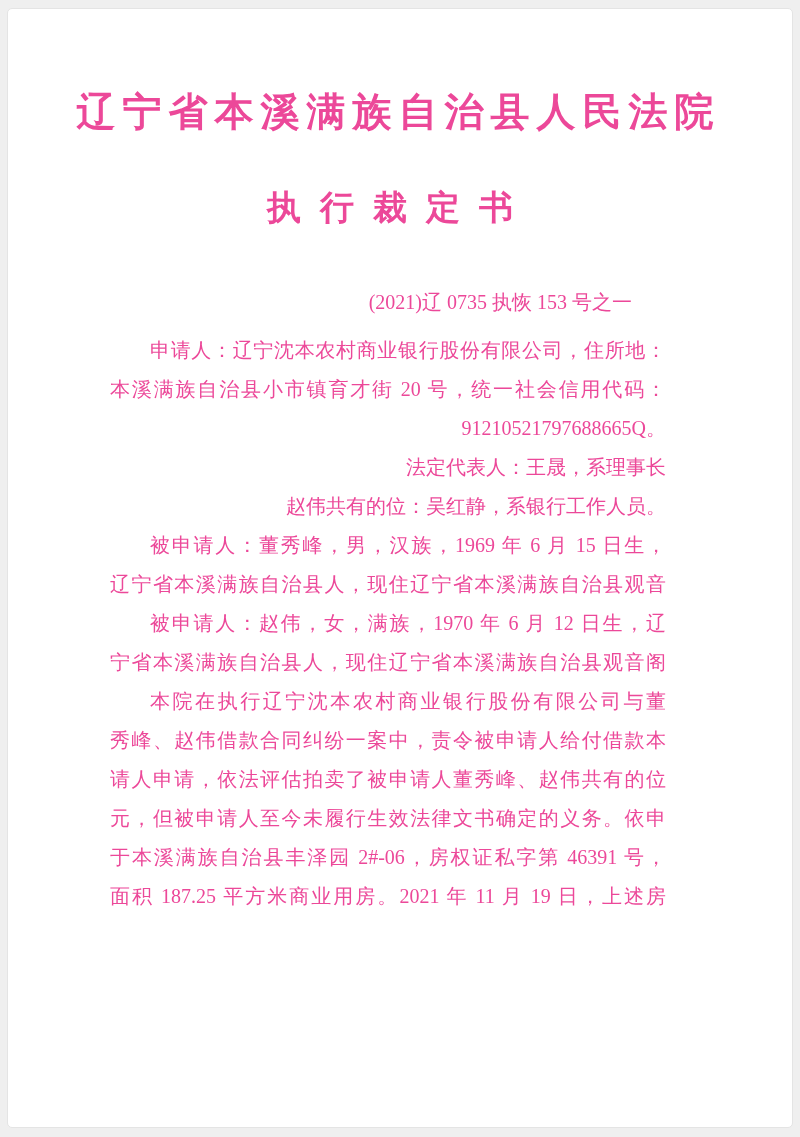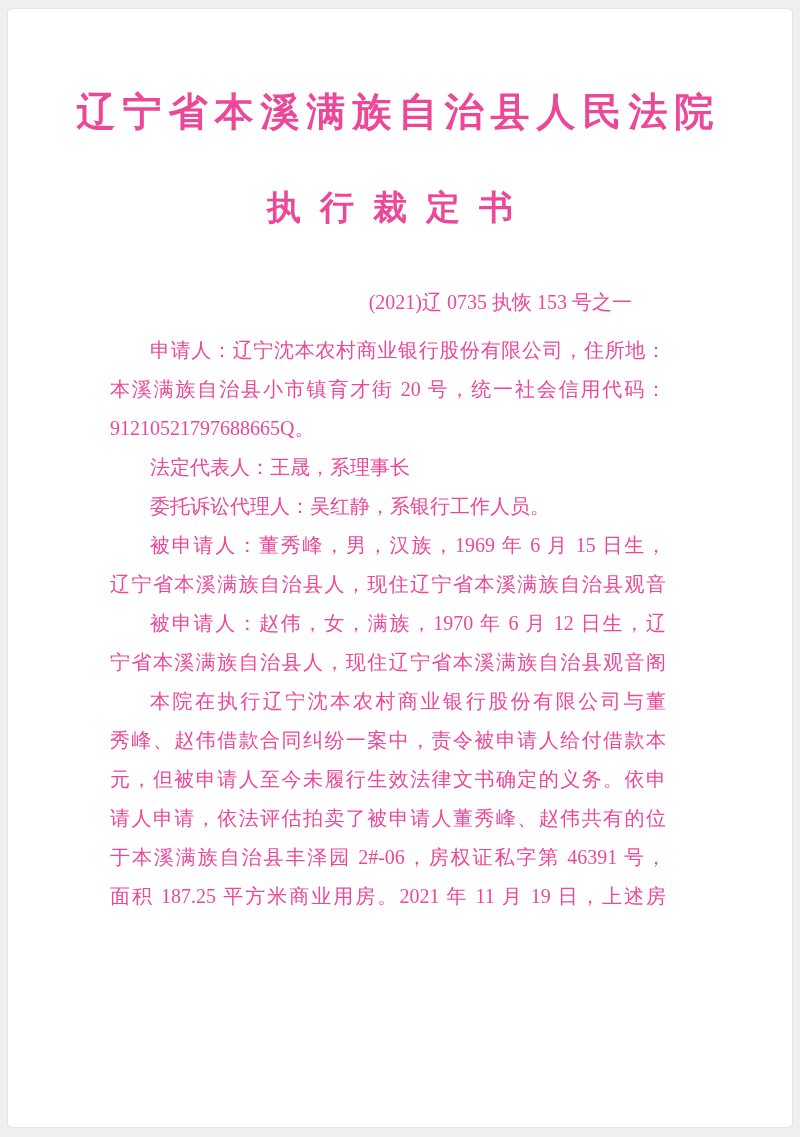--- a/index.html
+++ b/index.html
@@ -56,21 +56,21 @@
     white-space: nowrap;
   }
   .body-text {
     margin: 16px 4px 0 102px;
     width: 556px;
     font-size: 20px;
     line-height: 39px;
   }
   .para { margin: 0; }
   .bline {
-    text-align: left;
+    text-align: right;
     white-space: nowrap;
   }
   .bline.fill {
     white-space: normal;
     text-align: justify;
     text-align-last: justify;
   }
   .bline.indent { text-indent: 40px; }
 </style>
 </head>
@@ -90,36 +90,36 @@
       <div class="bline indent fill">申请人：辽宁沈本农村商业银行股份有限公司，住所地：</div>
       <div class="bline fill">本溪满族自治县小市镇育才街 20 号，统一社会信用代码：</div>
       <div class="bline">91210521797688665Q。</div>
     </div>
 
     <div class="para">
       <div class="bline indent">法定代表人：王晟，系理事长</div>
     </div>
 
     <div class="para">
-      <div class="bline indent">委托诉讼代理人：吴红静，系银行工作人员。</div>
+      <div class="bline indent">赵伟共有的位：吴红静，系银行工作人员。</div>
     </div>
 
     <div class="para">
       <div class="bline indent fill">被申请人：董秀峰，男，汉族，1969 年 6 月 15 日生，</div>
       <div class="bline fill">辽宁省本溪满族自治县人，现住辽宁省本溪满族自治县观音</div>
     </div>
 
     <div class="para">
       <div class="bline indent fill">被申请人：赵伟，女，满族，1970 年 6 月 12 日生，辽</div>
       <div class="bline fill">宁省本溪满族自治县人，现住辽宁省本溪满族自治县观音阁</div>
     </div>
 
     <div class="para">
       <div class="bline indent fill">本院在执行辽宁沈本农村商业银行股份有限公司与董</div>
       <div class="bline fill">秀峰、赵伟借款合同纠纷一案中，责令被申请人给付借款本</div>
+      <div class="bline fill">请人申请，依法评估拍卖了被申请人董秀峰、赵伟共有的位</div>
       <div class="bline fill">元，但被申请人至今未履行生效法律文书确定的义务。依申</div>
-      <div class="bline fill">请人申请，依法评估拍卖了被申请人董秀峰、赵伟共有的位</div>
       <div class="bline fill">于本溪满族自治县丰泽园 2#-06，房权证私字第 46391 号，</div>
       <div class="bline fill">面积 187.25 平方米商业用房。2021 年 11 月 19 日，上述房</div>
     </div>
 
   </div>
 </div>
 
 </body></html>

